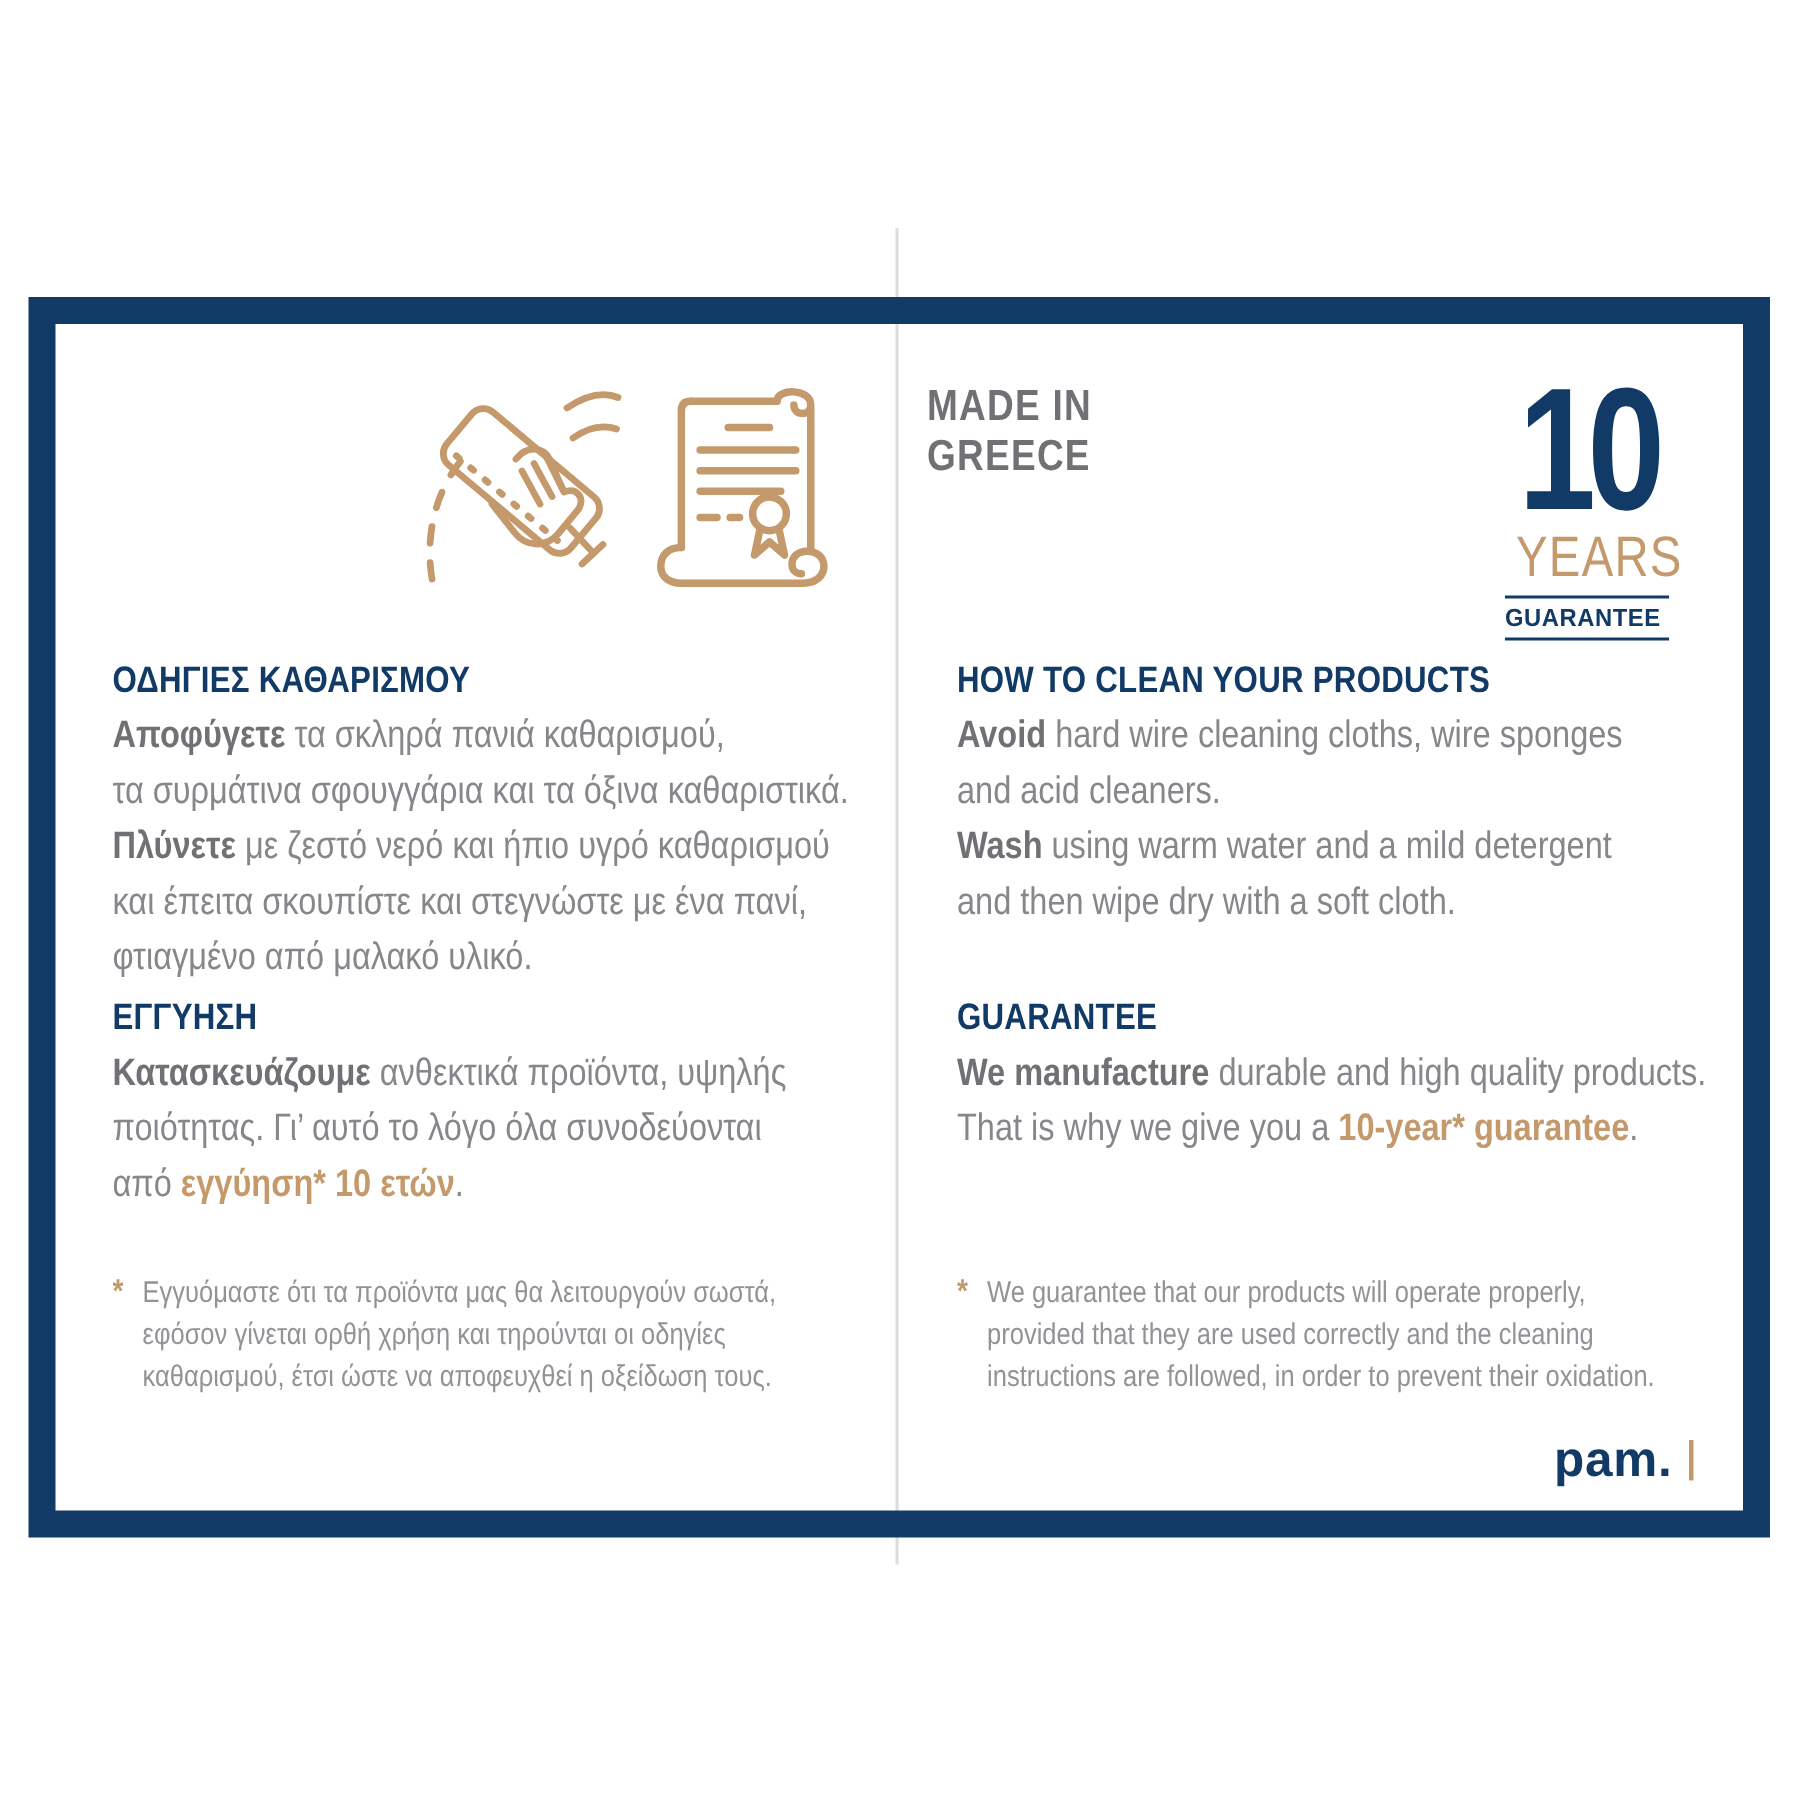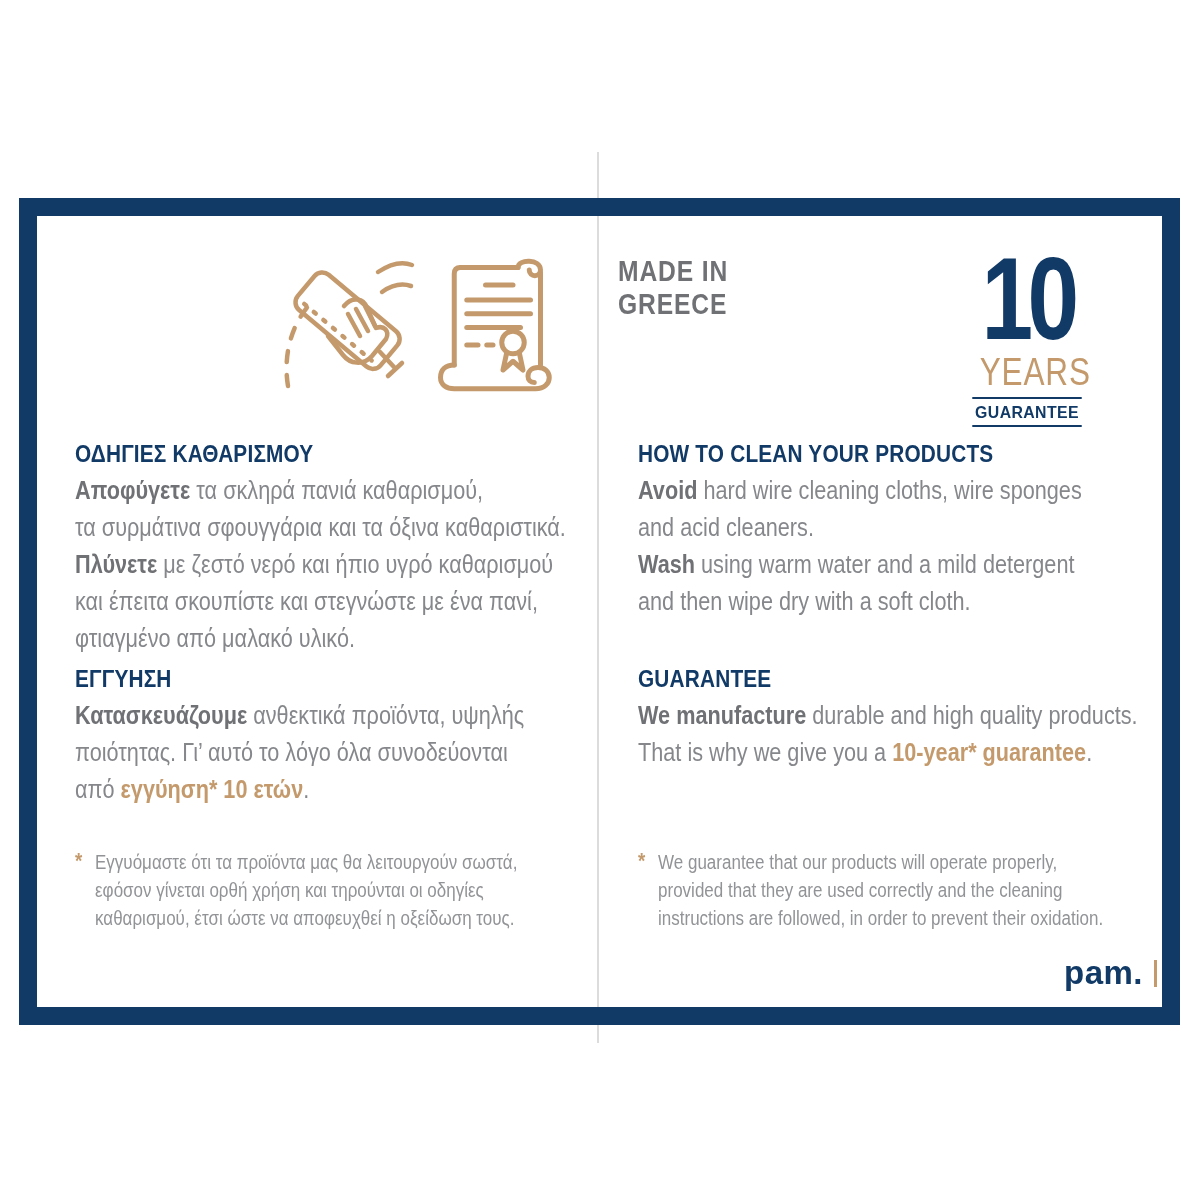--- a/index.html
+++ b/index.html
@@ -44,25 +44,24 @@
     font-size: 29px;
     font-weight: bold;
     letter-spacing: 1px;
     line-height: 33px;
     color: #6f7175;
     transform: scaleX(0.85);
     transform-origin: left top;
   }
   .badge {
     position: absolute;
-    left: 970px;
+    left: 1001px;
     top: 250px;
     width: 114px;
     z-index: 3;
-    text-align: center;
     color: #123a67;
   }
   .badge .num {
     font-size: 116px;
     font-weight: bold;
     line-height: 98px;
     letter-spacing: -7px;
     transform: scaleX(0.8);
     transform-origin: center top;
   }
@@ -130,21 +129,21 @@
   }
   .footnote .star {
     color: #c49a6c;
     font-weight: bold;
     font-size: 22px;
     line-height: 26px;
   }
 
   .logo {
     position: absolute;
-    left: 1064px;
+    left: 1036px;
     top: 954px;
     z-index: 3;
     display: flex;
     align-items: center;
     font-size: 33px;
     font-weight: bold;
     letter-spacing: 0.5px;
     color: #123a67;
     justify-content: space-between;
   }

